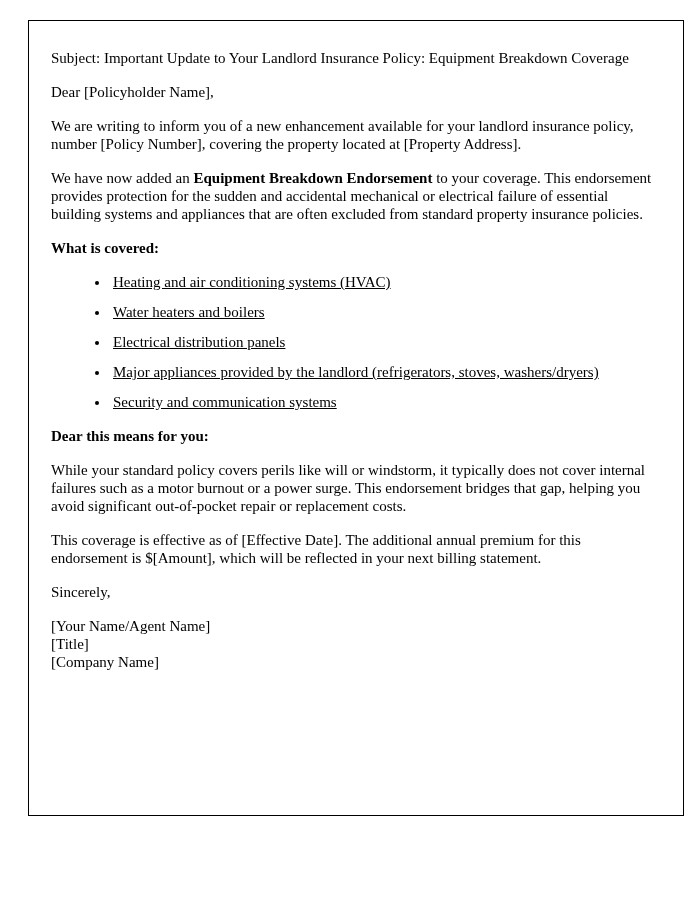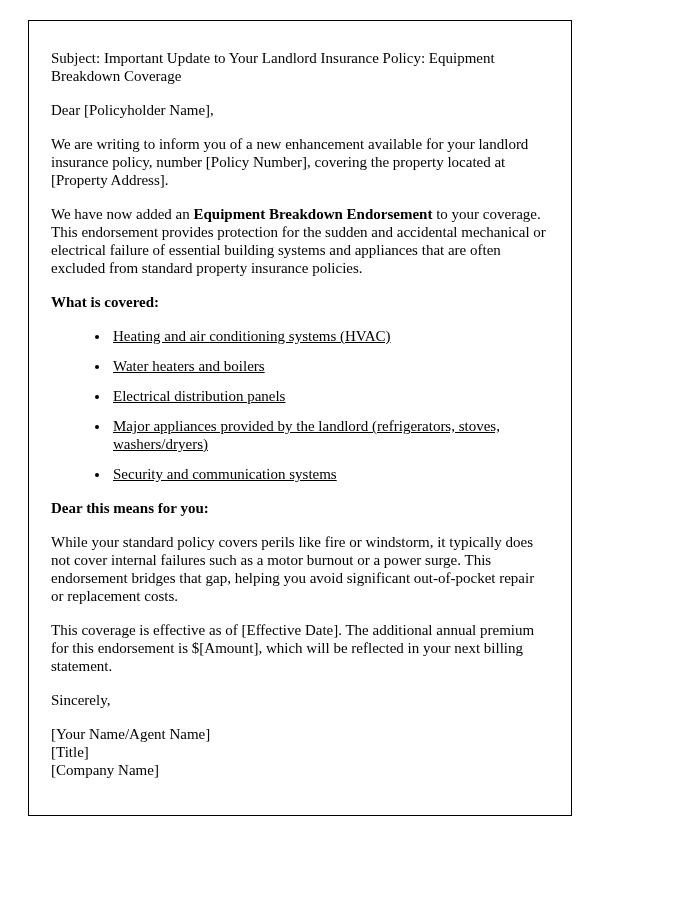--- a/index.html
+++ b/index.html
@@ -13,21 +13,21 @@
   .page {
     position: relative;
     width: 700px;
     height: 900px;
     background: #ffffff;
   }
   .letter-box {
     position: absolute;
     left: 28px;
     top: 20px;
-    width: 544px;
+    width: 656px;
     height: 796px;
     border: 1px solid #000000;
     background: #ffffff;
     padding: 28px 22px 20px 22px;
     color: #000000;
     font-size: 15px;
     line-height: 18px;
     overflow: hidden;
   }
   .letter-box p {
@@ -71,21 +71,21 @@
     <ul class="covered-list">
       <li>Heating and air conditioning systems (HVAC)</li>
       <li>Water heaters and boilers</li>
       <li>Electrical distribution panels</li>
       <li>Major appliances provided by the landlord (refrigerators, stoves, washers/dryers)</li>
       <li>Security and communication systems</li>
     </ul>
 
     <p class="heading">Dear this means for you:</p>
 
-    <p>While your standard policy covers perils like fire or windstorm, it typically does not cover internal failures such as a motor burnout or a power surge. This endorsement bridges that gap, helping you avoid significant out-of-pocket repair or replacement costs.</p>
+    <p>While your standard policy covers perils like will or windstorm, it typically does not cover internal failures such as a motor burnout or a power surge. This endorsement bridges that gap, helping you avoid significant out-of-pocket repair or replacement costs.</p>
 
     <p>This coverage is effective as of [Effective Date]. The additional annual premium for this endorsement is $[Amount], which will be reflected in your next billing statement.</p>
 
 
 
     <p>Sincerely,</p>
 
     <div class="signature-block">
       <p>[Your Name/Agent Name]</p>
       <p>[Title]</p>

